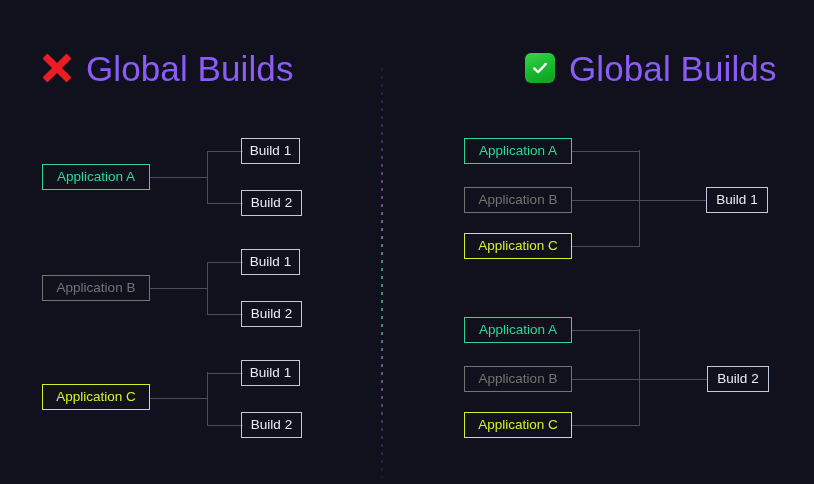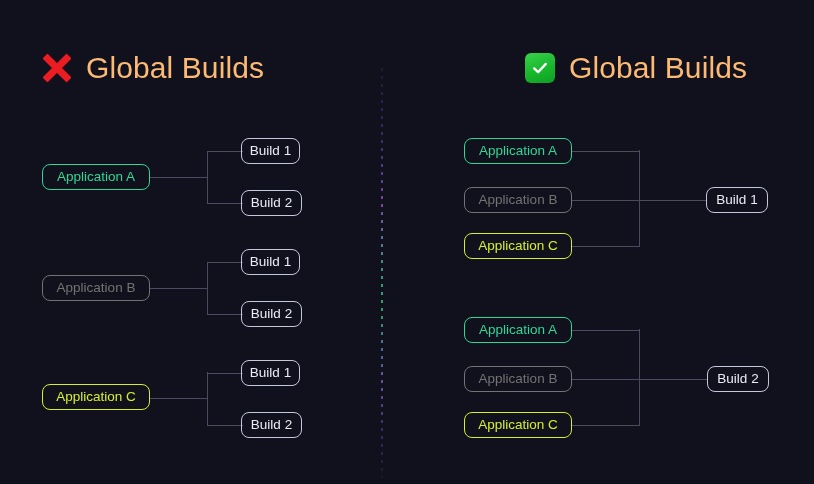--- a/index.html
+++ b/index.html
@@ -30,24 +30,24 @@
     position: absolute;
     display: flex;
     align-items: center;
     gap: 14px;
     height: 40px;
   }
   .panel-heading.left  { left: 42px;  top: 48px; }
   .panel-heading.right { left: 525px; top: 48px; }
 
   .heading-text {
-    font-size: 30px;
+    font-size: 35px;
     font-weight: 400;
     letter-spacing: 0.1px;
-    color: #fdba74;
+    color: #8b5cf6;
     white-space: nowrap;
     line-height: 1;
   }
 
   
   .icon-cross {
     position: relative;
     width: 30px;
     height: 30px;
     flex: 0 0 30px;
@@ -106,21 +106,21 @@
         #000 0px, #000 3px, transparent 3px, transparent 8px);
   }
 
   
   .node {
     position: absolute;
     display: flex;
     align-items: center;
     justify-content: center;
     border: 1.4px solid currentColor;
-    border-radius: 8px;
+    border-radius: 0;
     font-size: 13.5px;
     line-height: 1;
     white-space: nowrap;
     background: transparent;
     z-index: 3;
   }
   .node .node-label { color: inherit; }
 
   .node.app-a { color: #2fd694; }
   .node.app-b { color: #737373; }

